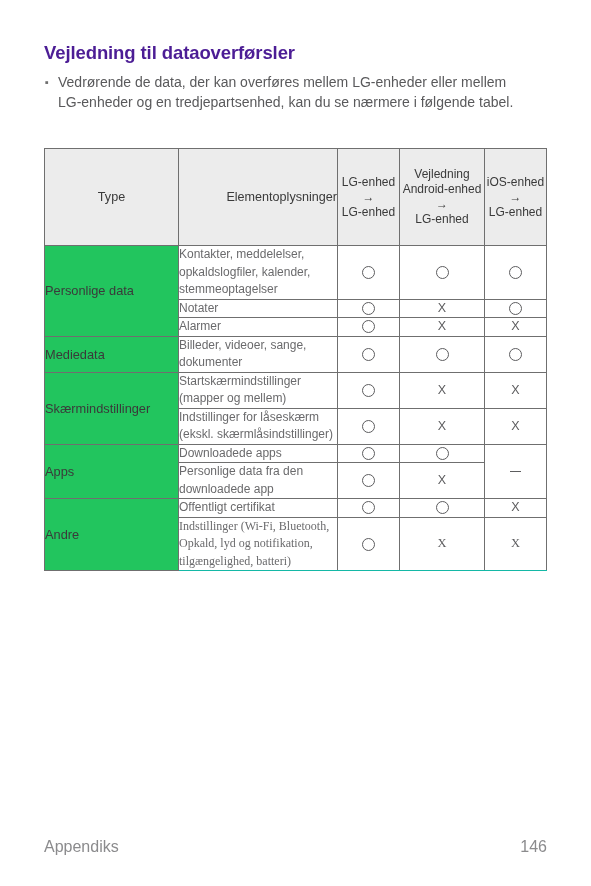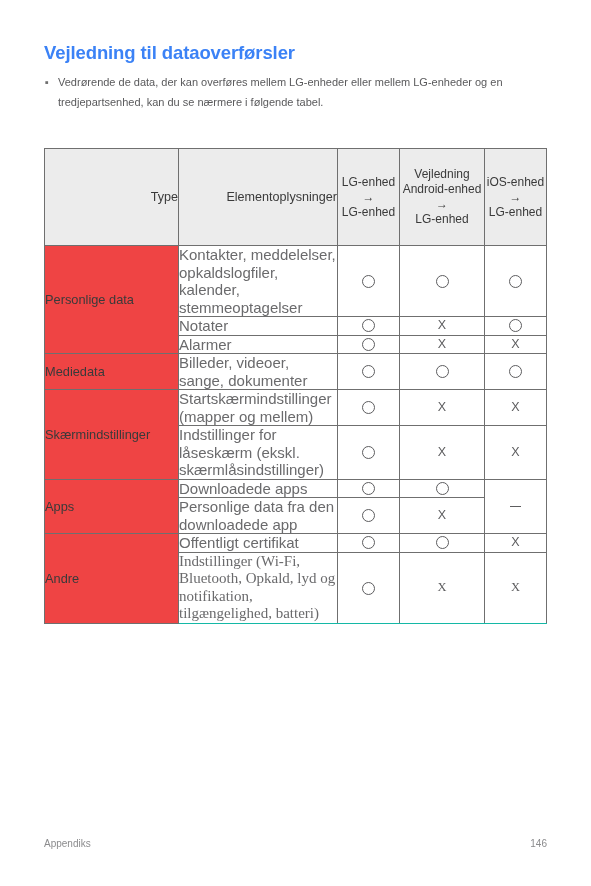--- a/index.html
+++ b/index.html
@@ -23,21 +23,21 @@
     height: 886px;
     box-sizing: border-box;
   }
 
   .doc-title {
     position: absolute;
     left: 44px;
     top: 42px;
     font-size: 18.5px;
     font-weight: bold;
-    color: #3b82f6;
+    color: #4c1d95;
     letter-spacing: -0.1px;
     white-space: nowrap;
   }
 
   .bullet-block {
     position: absolute;
     left: 44px;
     top: 73px;
     width: 500px;
   }
@@ -50,21 +50,21 @@
     flex: 0 0 14px;
     font-size: 11px;
     line-height: 19.5px;
     color: #6e6e6e;
     text-align: left;
     padding-left: 1px;
     box-sizing: border-box;
   }
   .bullet-text {
     flex: 1 1 auto;
-    font-size: 11px;
+    font-size: 14px;
     line-height: 19.5px;
     color: #59595b;
     max-width: 462px;
   }
 
   
   .tbl-wrap {
     position: absolute;
     left: 44px;
     top: 148px;
@@ -93,48 +93,48 @@
     background: #ececec;
     border-top: 2px solid #4a4a4a;
     border-bottom: 1px solid #6f6f6f;
     height: 96px;
     font-size: 12.6px;
     line-height: 17px;
     color: #3a3a3a;
     font-weight: bold;
   }
   th.h-type {
-    text-align: right;
+    text-align: center;
     padding-left: 12px;
   }
   th.h-detail {
     text-align: right;
   }
   th.h-dev {
     text-align: center;
     padding: 0 3px;
   }
   th.h-dev .arr {
     display: block;
     line-height: 15px;
     font-size: 12px;
   }
 
   td.type-cell {
-    background: #ef4444;
+    background: #22c55e;
     font-size: 12.8px;
     font-weight: bold;
     color: #3a3a3a;
     padding: 8px 0 8px 12px;
     text-align: left;
     line-height: 17px;
     margin-left: 36px;
   }
   td.detail-cell {
-    font-size: 15px;
+    font-size: 12px;
     color: #6a6a6c;
     padding: 9px 8px 9px 10px;
     line-height: 17.5px;
     text-align: left;
   }
   td.mark-cell {
     text-align: center;
     font-size: 12.5px;
     color: #5d5d5f;
     line-height: 17px;
@@ -162,21 +162,21 @@
 
   
   .footer {
     position: absolute;
     left: 44px;
     right: 44px;
     top: 838px;
     display: flex;
     justify-content: space-between;
     align-items: baseline;
-    font-size: 10px;
+    font-size: 16px;
     color: #8b8b8d;
   }
   .footer .pg { color: #8b8b8d; margin-left: 33px; }
 </style>
 </head>
 <body>
 
 <div class="page">
 
   <div class="doc-title">Vejledning til dataoverførsler</div>

